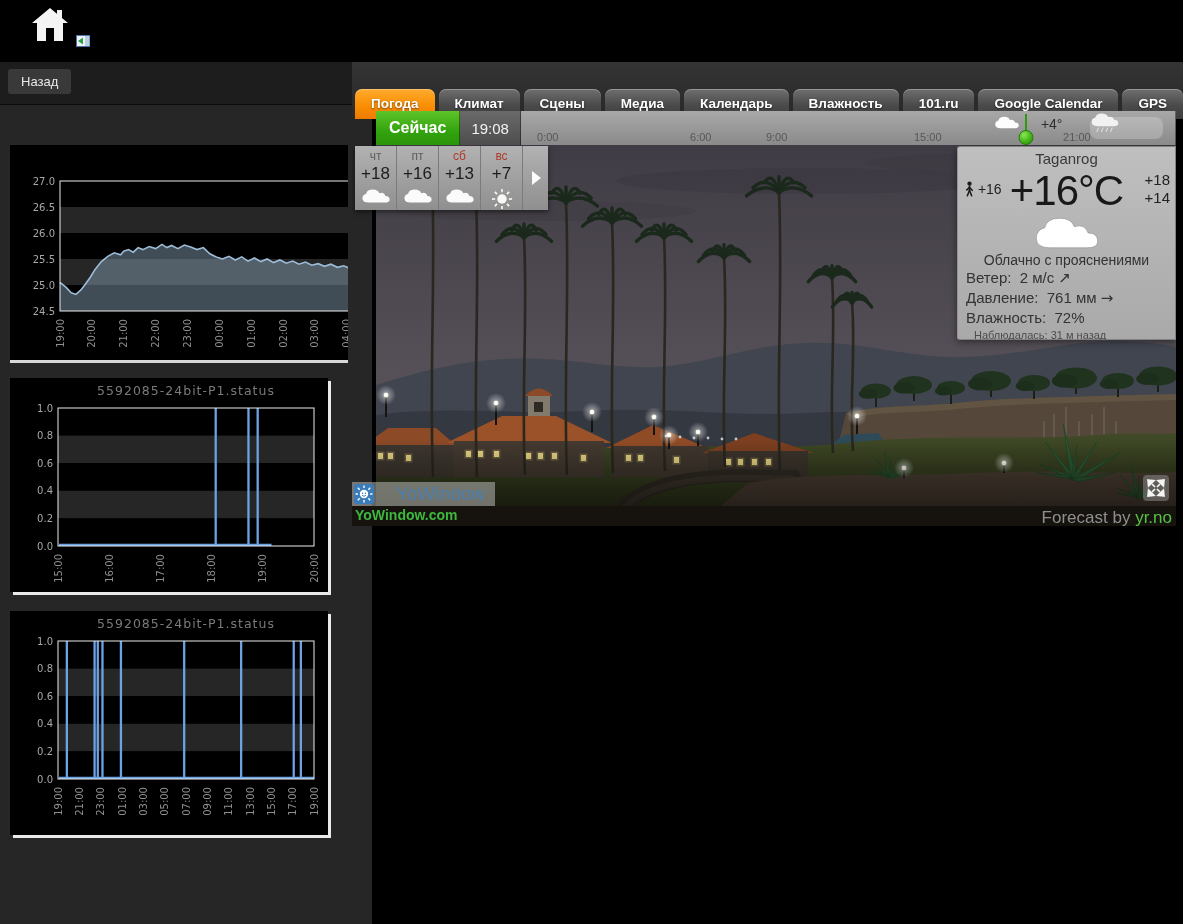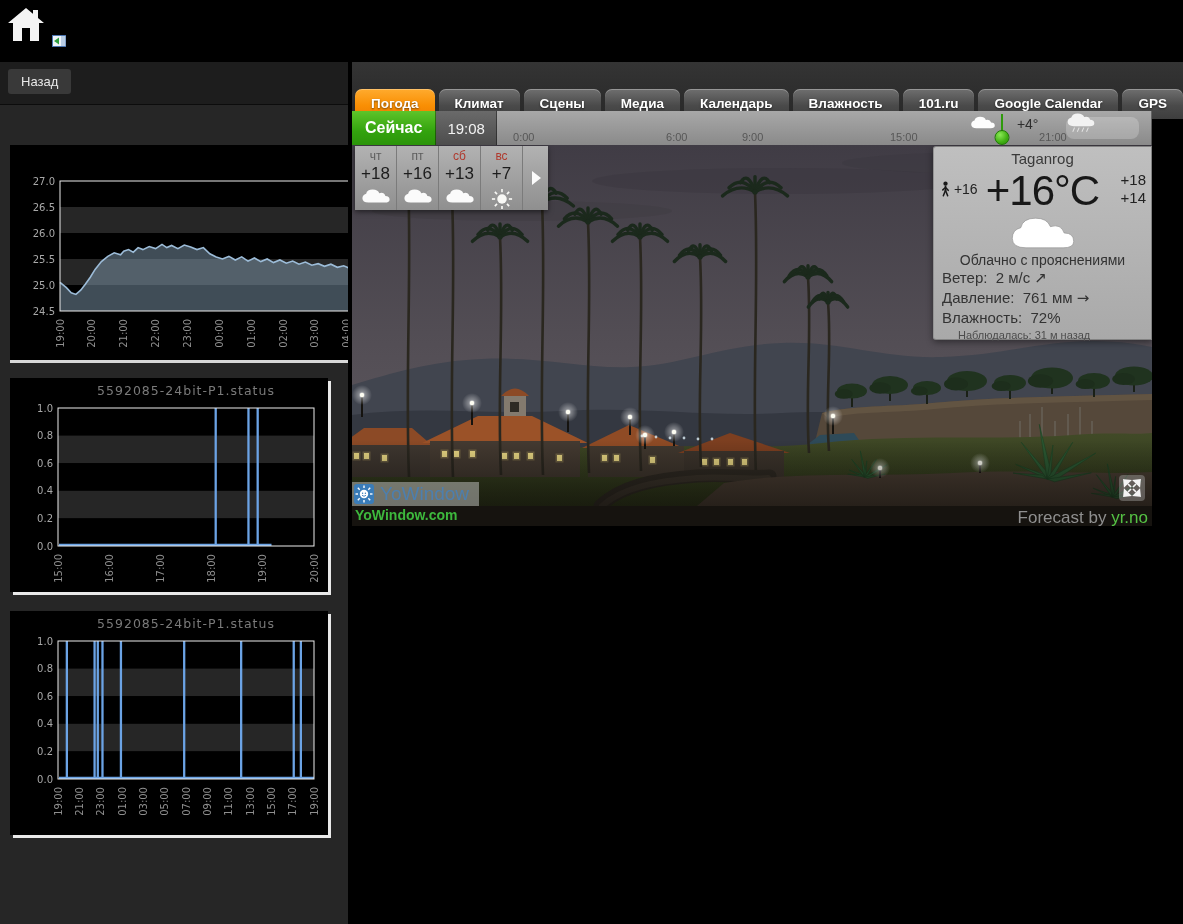--- a/index.html
+++ b/index.html
@@ -1,17 +1,17 @@
 <!DOCTYPE html>
 <html><head>
 <meta charset="utf-8">
 <style>
   html,body{margin:0;padding:0;background:#000;width:1183px;height:924px;overflow:hidden;
     font-family:"Liberation Sans",sans-serif;-webkit-font-smoothing:antialiased;}
-  .abs{position:absolute;}
+  .abs{position:absolute;padding-left:24px;}
 
   
   #home-btn{left:5px;top:6px;width:42px;height:38px;cursor:pointer;}
   #win-icon{left:52px;top:33px;width:14px;height:12px;}
 
   
   #sidebar{left:0;top:62px;width:348px;height:862px;background:#262626;overflow:hidden;}
   #sb-header{position:absolute;left:0;top:0;width:100%;height:42px;background:#1d1d1d;border-bottom:1px solid #0c0c0c;}
   #back-btn{position:absolute;left:8px;top:7px;padding:5px 13px;background:#393939;border-radius:3px;color:#e8e8e8;font-size:13px;}
   #sb-title{position:absolute;left:0;right:0;top:11px;text-align:center;color:#fff;font-size:16px;font-weight:bold;}
@@ -66,25 +66,25 @@
   #panel{position:absolute;right:0;top:1px;width:217px;height:192px;border:1px solid #828282;border-left:1px solid #949494;
     background:linear-gradient(#bfbfbf,#a9a9a9);border-radius:3px 0 0 3px;box-shadow:0 2px 7px rgba(0,0,0,.45);}
   .p-city{text-align:center;font-size:15px;color:#3a3a3a;padding-top:3px;}
   .p-main{position:relative;height:47px;}
   .p-temp{text-align:center;font-size:42px;color:#181818;line-height:47px;letter-spacing:-1px;}
   .p-feels{position:absolute;left:7px;top:14px;font-size:14px;color:#222;}
   .p-hilo{position:absolute;right:5px;top:4px;text-align:right;font-size:15px;color:#222;line-height:18px;}
   .p-cloud{text-align:center;margin-top:1px;height:36px;}
   .p-cond{text-align:center;font-size:14px;color:#333;margin-top:1px;}
   .p-row{margin-left:8px;font-size:15px;color:#333;line-height:20px;}
-  .p-obs{margin-left:24px;font-size:11px;color:#4c4c4c;margin-top:1px;}
+  .p-obs{margin-left:16px;font-size:11px;color:#4c4c4c;margin-top:1px;}
   .dejavu{font-family:"DejaVu Sans",sans-serif;}
 
   #yw-logo{position:absolute;left:0;bottom:0;display:flex;align-items:center;background:rgba(200,200,200,.5);
-    padding:1px 10px 1px 2px;cursor:pointer;}
+    padding:1px 10px 1px 2px;cursor:pointer;gap:16px;}
   #yw-logo-text{font-size:19px;color:#4d7fae;margin-left:6px;}
   #fs-btn{position:absolute;right:7px;bottom:5px;width:26px;height:26px;border-radius:4px;background:rgba(175,175,175,.4);cursor:pointer;}
 </style>
 </head>
 <body>
 
 <div class="abs" id="home-btn">
   <svg width="42" height="38" viewBox="0 0 42 38">
     <rect x="28" y="4" width="5" height="8" fill="#f2f2f2"></rect>
     <path d="M21,2 L3,17 L8,17 L8,35 L17,35 L17,22 L25,22 L25,35 L34,35 L34,17 L39,17 Z" fill="#f4f4f4"></path>

